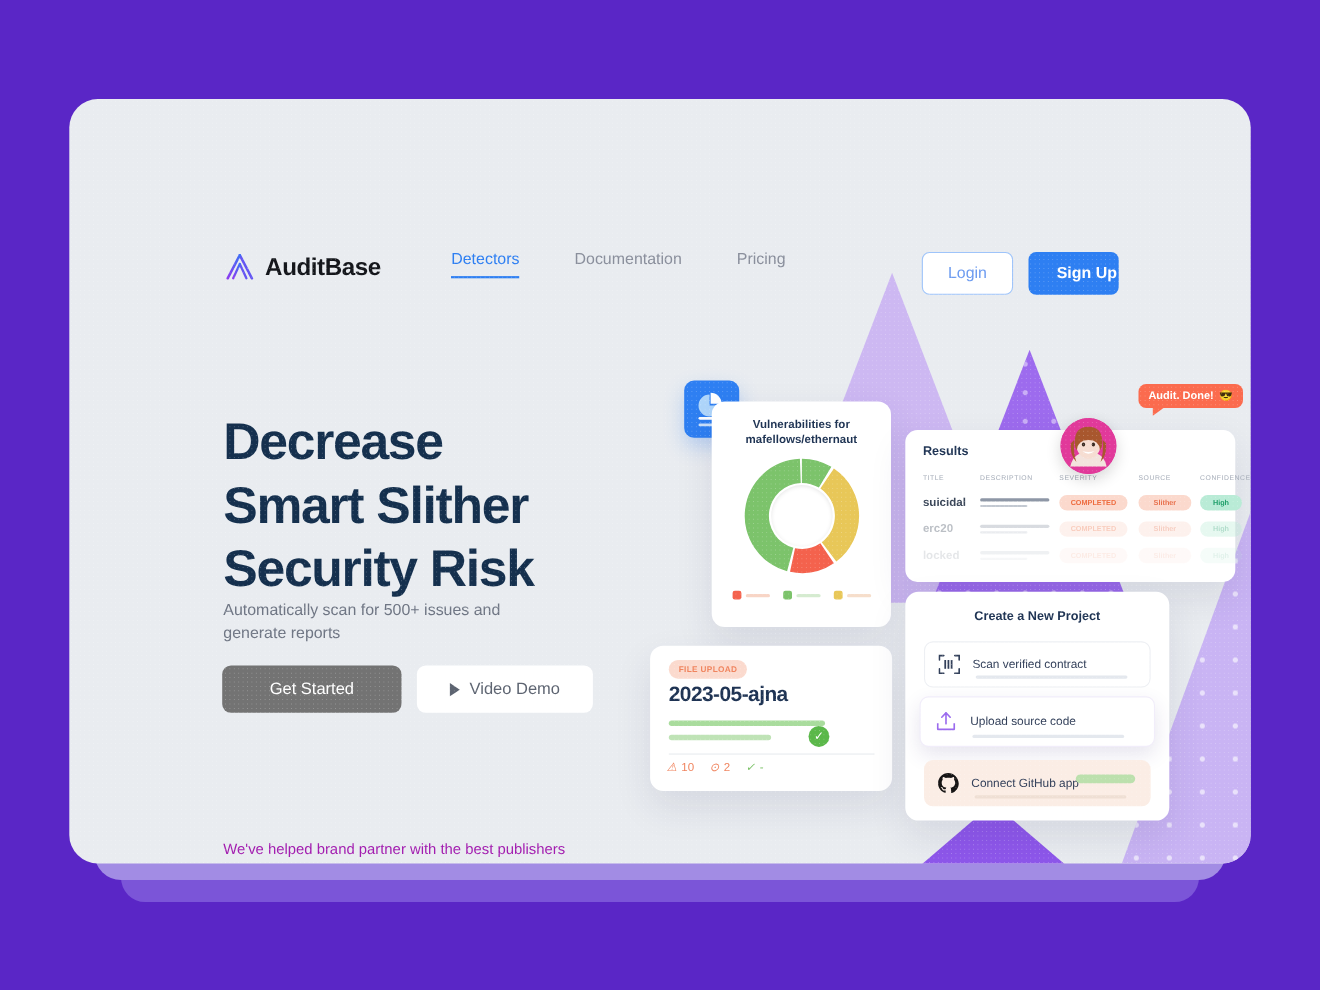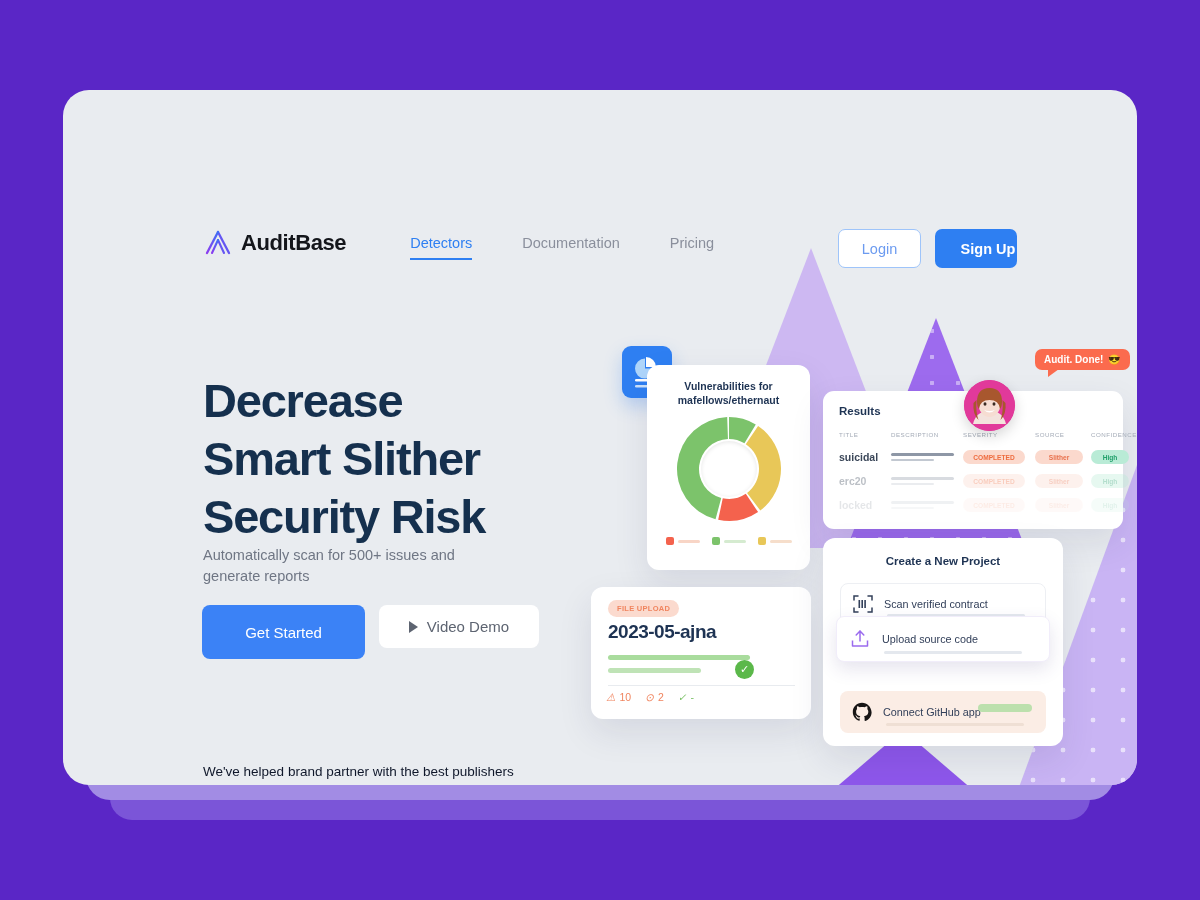--- a/index.html
+++ b/index.html
@@ -65,21 +65,21 @@
     background-image: radial-gradient(rgba(255,255,255,.6) 2.4px, transparent 2.6px);
     background-size: 30px 30px;
   }
   .tri-d {
     left: 700px; top: 640px;
     border-left: 140px solid transparent; border-right: 140px solid transparent;
     border-bottom: 120px solid #8E57EB; width:0; height:0;
   }
 
   
-  .nav { position: absolute; left: 140px; top: 138px; display: flex; align-items: center; gap: 0; }
+  .nav { position: absolute; left: 140px; top: 138px; display: flex; align-items: flex-start; gap: 0; }
   .brand { display: flex; align-items: center; gap: 8px; }
   .brand-name { font-size: 22px; font-weight: bold; color: #14161B; letter-spacing: -.4px; }
   .nav-links { display: flex; align-items: center; gap: 50px; margin-left: 64px; }
   .nav-link { font-size: 14.5px; color: #8A8F9C; position: relative; white-space: nowrap; }
   .nav-link.active { color: #2E7FF2; }
   .nav-link.active::after {
     content:""; position:absolute; left:0; right:0; bottom:-9px; height:2px; background:#2E7FF2;
   }
 
   .auth { position: absolute; right: 120px; top: 139px; display: flex; gap: 14px; align-items: center; }
@@ -99,36 +99,36 @@
     position: absolute; left: 140px; top: 282px; width: 430px;
     font-size: 47px; line-height: 58px; font-weight: bold;
     color: #15304E; letter-spacing: -1.2px;
   }
   .hero-sub {
     position: absolute; left: 140px; top: 455px; width: 300px;
     font-size: 14.5px; line-height: 21px; color: #6F7684;
   }
   .hero-cta { position: absolute; left: 139px; top: 515px; display: flex; gap: 14px; }
   .btn-start {
-    width: 163px; height: 54px; border-radius: 8px; background: #3b82f6;
+    width: 163px; height: 43px; border-radius: 8px; background: #737373;
     color: #fff; font-size: 15px; display:flex; align-items:center; justify-content:center;
   }
   .btn-demo {
     width: 160px; height: 43px; border-radius: 8px; background: #fff;
     color: #5D6471; font-size: 15px; display:flex; align-items:center;
     justify-content:center; gap: 9px;
   }
   .play-tri {
     width:0;height:0;border-left:9px solid #5D6471;
     border-top:6px solid transparent;border-bottom:6px solid transparent;
   }
 
   
   .brands-label {
-    position:absolute; left:140px; top:674px; font-size:13.5px; color:#0f172a;
+    position:absolute; left:140px; top:674px; font-size:13.5px; color:#a21caf;
   }
 
   
   .card { position:absolute; background:#fff; border-radius:12px; box-shadow:0 14px 34px rgba(40,40,90,.10); }
   .donut-card { left:584px; top:275px; width:163px; height:205px; }
   .donut-title {
     margin:14px 14px 0; font-size:10.5px; line-height:14px; font-weight:bold;
     color:#1E3353; text-align:center;
   }
   .donut-wrap { position:relative; width:108px; height:108px; margin:8px auto 0; }
@@ -199,21 +199,21 @@
   .stat.ok { color:#7CC268; }
 
   
   .project-card { left:760px; top:448px; width:240px; height:208px; border-radius:12px; }
   .pc-title { position:absolute; left:0; right:0; top:17px; text-align:center; font-size:11.5px; font-weight:bold; color:#1E3353; }
   .opt {
     position:absolute; left:17px; width:206px; height:42px; border-radius:8px;
     display:flex; align-items:center; padding-left:12px; gap:11px;
   }
   .opt-1 { top:45px; background:#fff; border:1px solid #EDEFF3; }
-  .opt-2 { top:78px; background:#fff; left:13px; width:214px; height:46px; box-shadow:0 7px 18px rgba(60,50,120,.13); border:1px solid #F1EDFA; }
+  .opt-2 { top:95px; background:#fff; left:13px; width:214px; height:46px; box-shadow:0 7px 18px rgba(60,50,120,.13); border:1px solid #F1EDFA; }
   .opt-3 { top:153px; background:#FBEDE5; }
   .opt-label { font-size:10.8px; color:#33405A; }
   .opt-line { position:absolute; left:46px; bottom:7px; height:3.4px; border-radius:3px; background:#E4E8EE; }
   .opt-1 .opt-line { width:138px; }
   .opt-2 .opt-line { width:138px; left:47px; }
   .opt-3 .opt-line { width:138px; background:#EFDFD4; }
   .gh-pill { position:absolute; right:14px; top:13px; width:54px; height:8px; border-radius:4px; background:#BCE0AD; }
 
   svg { display:block; }
 </style>

